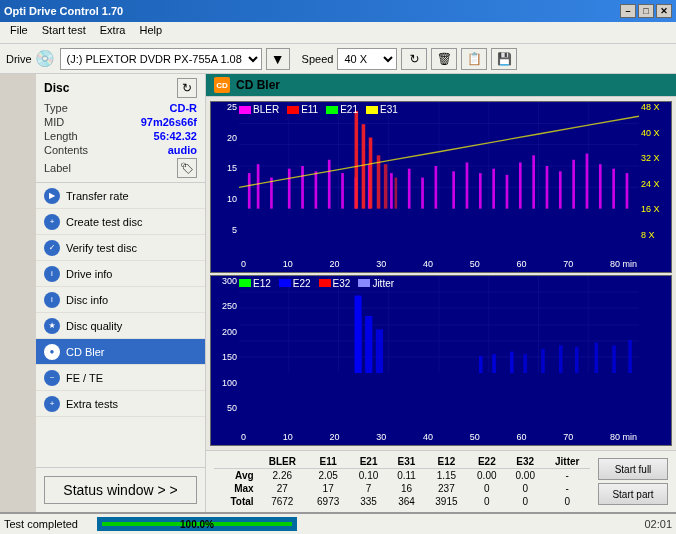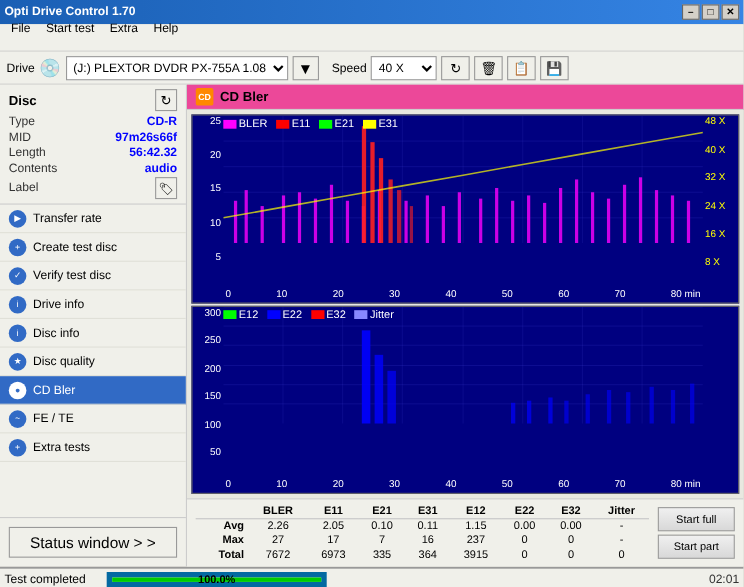--- a/index.html
+++ b/index.html
@@ -37,22 +37,22 @@
       justify-content: center;
       font-size: 9px;
       cursor: pointer;
       color: #000;
     }
     
     .menu-bar {
       background: #f0f0ea;
       height: 22px;
       display: flex;
-      align-items: flex-end;
-      padding: 12px 4px;
+      align-items: flex-start;
+      padding: 0 4px;
       border-bottom: 1px solid #ccc;
       gap: 2px;
     }
     .menu-item {
       padding: 2px 6px;
       cursor: pointer;
       font-size: 11px;
     }
     
     .drive-bar {
@@ -102,20 +102,21 @@
       cursor: pointer;
       display: flex;
       align-items: center;
       justify-content: center;
       font-size: 12px;
     }
     
     .main-content {
       display: flex;
       height: calc(534px - 22px - 22px - 30px - 22px);
+      padding-left: 36px;
     }
     
     .sidebar {
       width: 170px;
       background: #f0f0ea;
       border-right: 1px solid #ccc;
       display: flex;
       flex-direction: column;
     }
     .disc-info {
@@ -205,21 +206,21 @@
     }
     
     .right-panel {
       flex: 1;
       background: #e8e8e0;
       display: flex;
       flex-direction: column;
     }
     
     .chart-title-bar {
-      background: #ec4899;
+      background: #0f766e;
       padding: 3px 8px;
       display: flex;
       align-items: center;
       gap: 6px;
       border-bottom: 1px solid #ccc;
       font-weight: bold;
       font-size: 12px;
     }
     .chart-icon {
       width: 16px;

